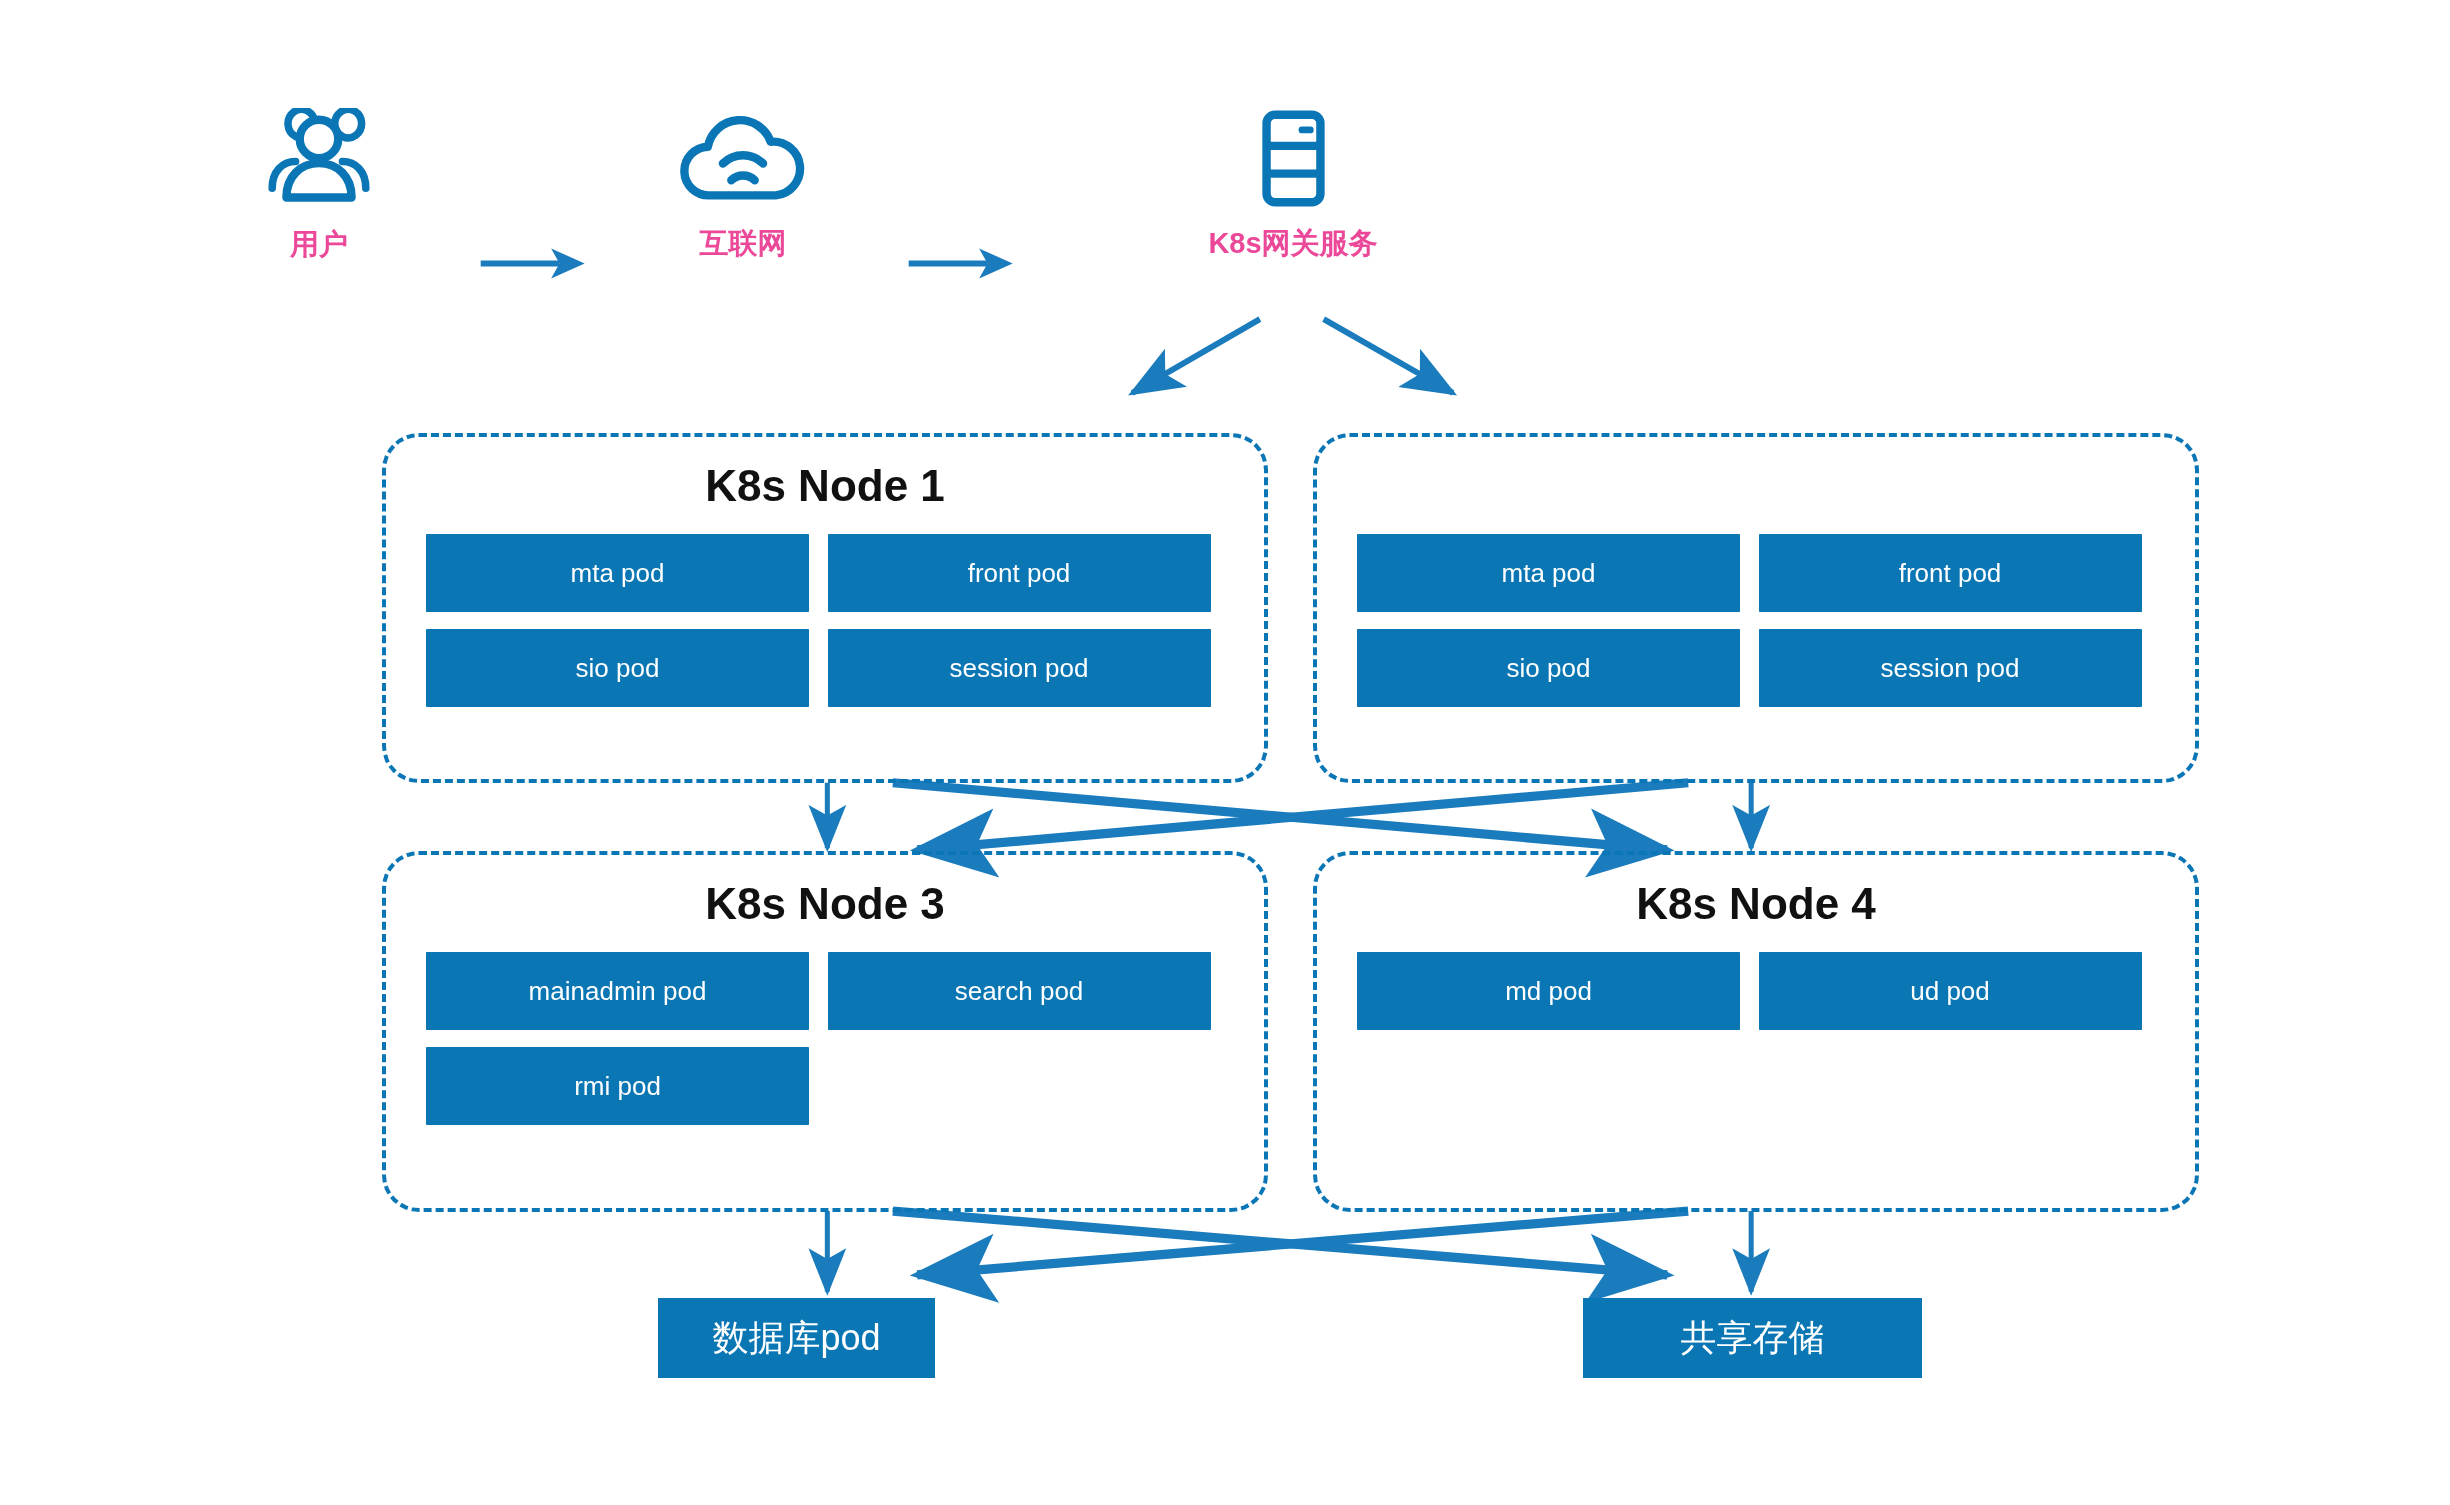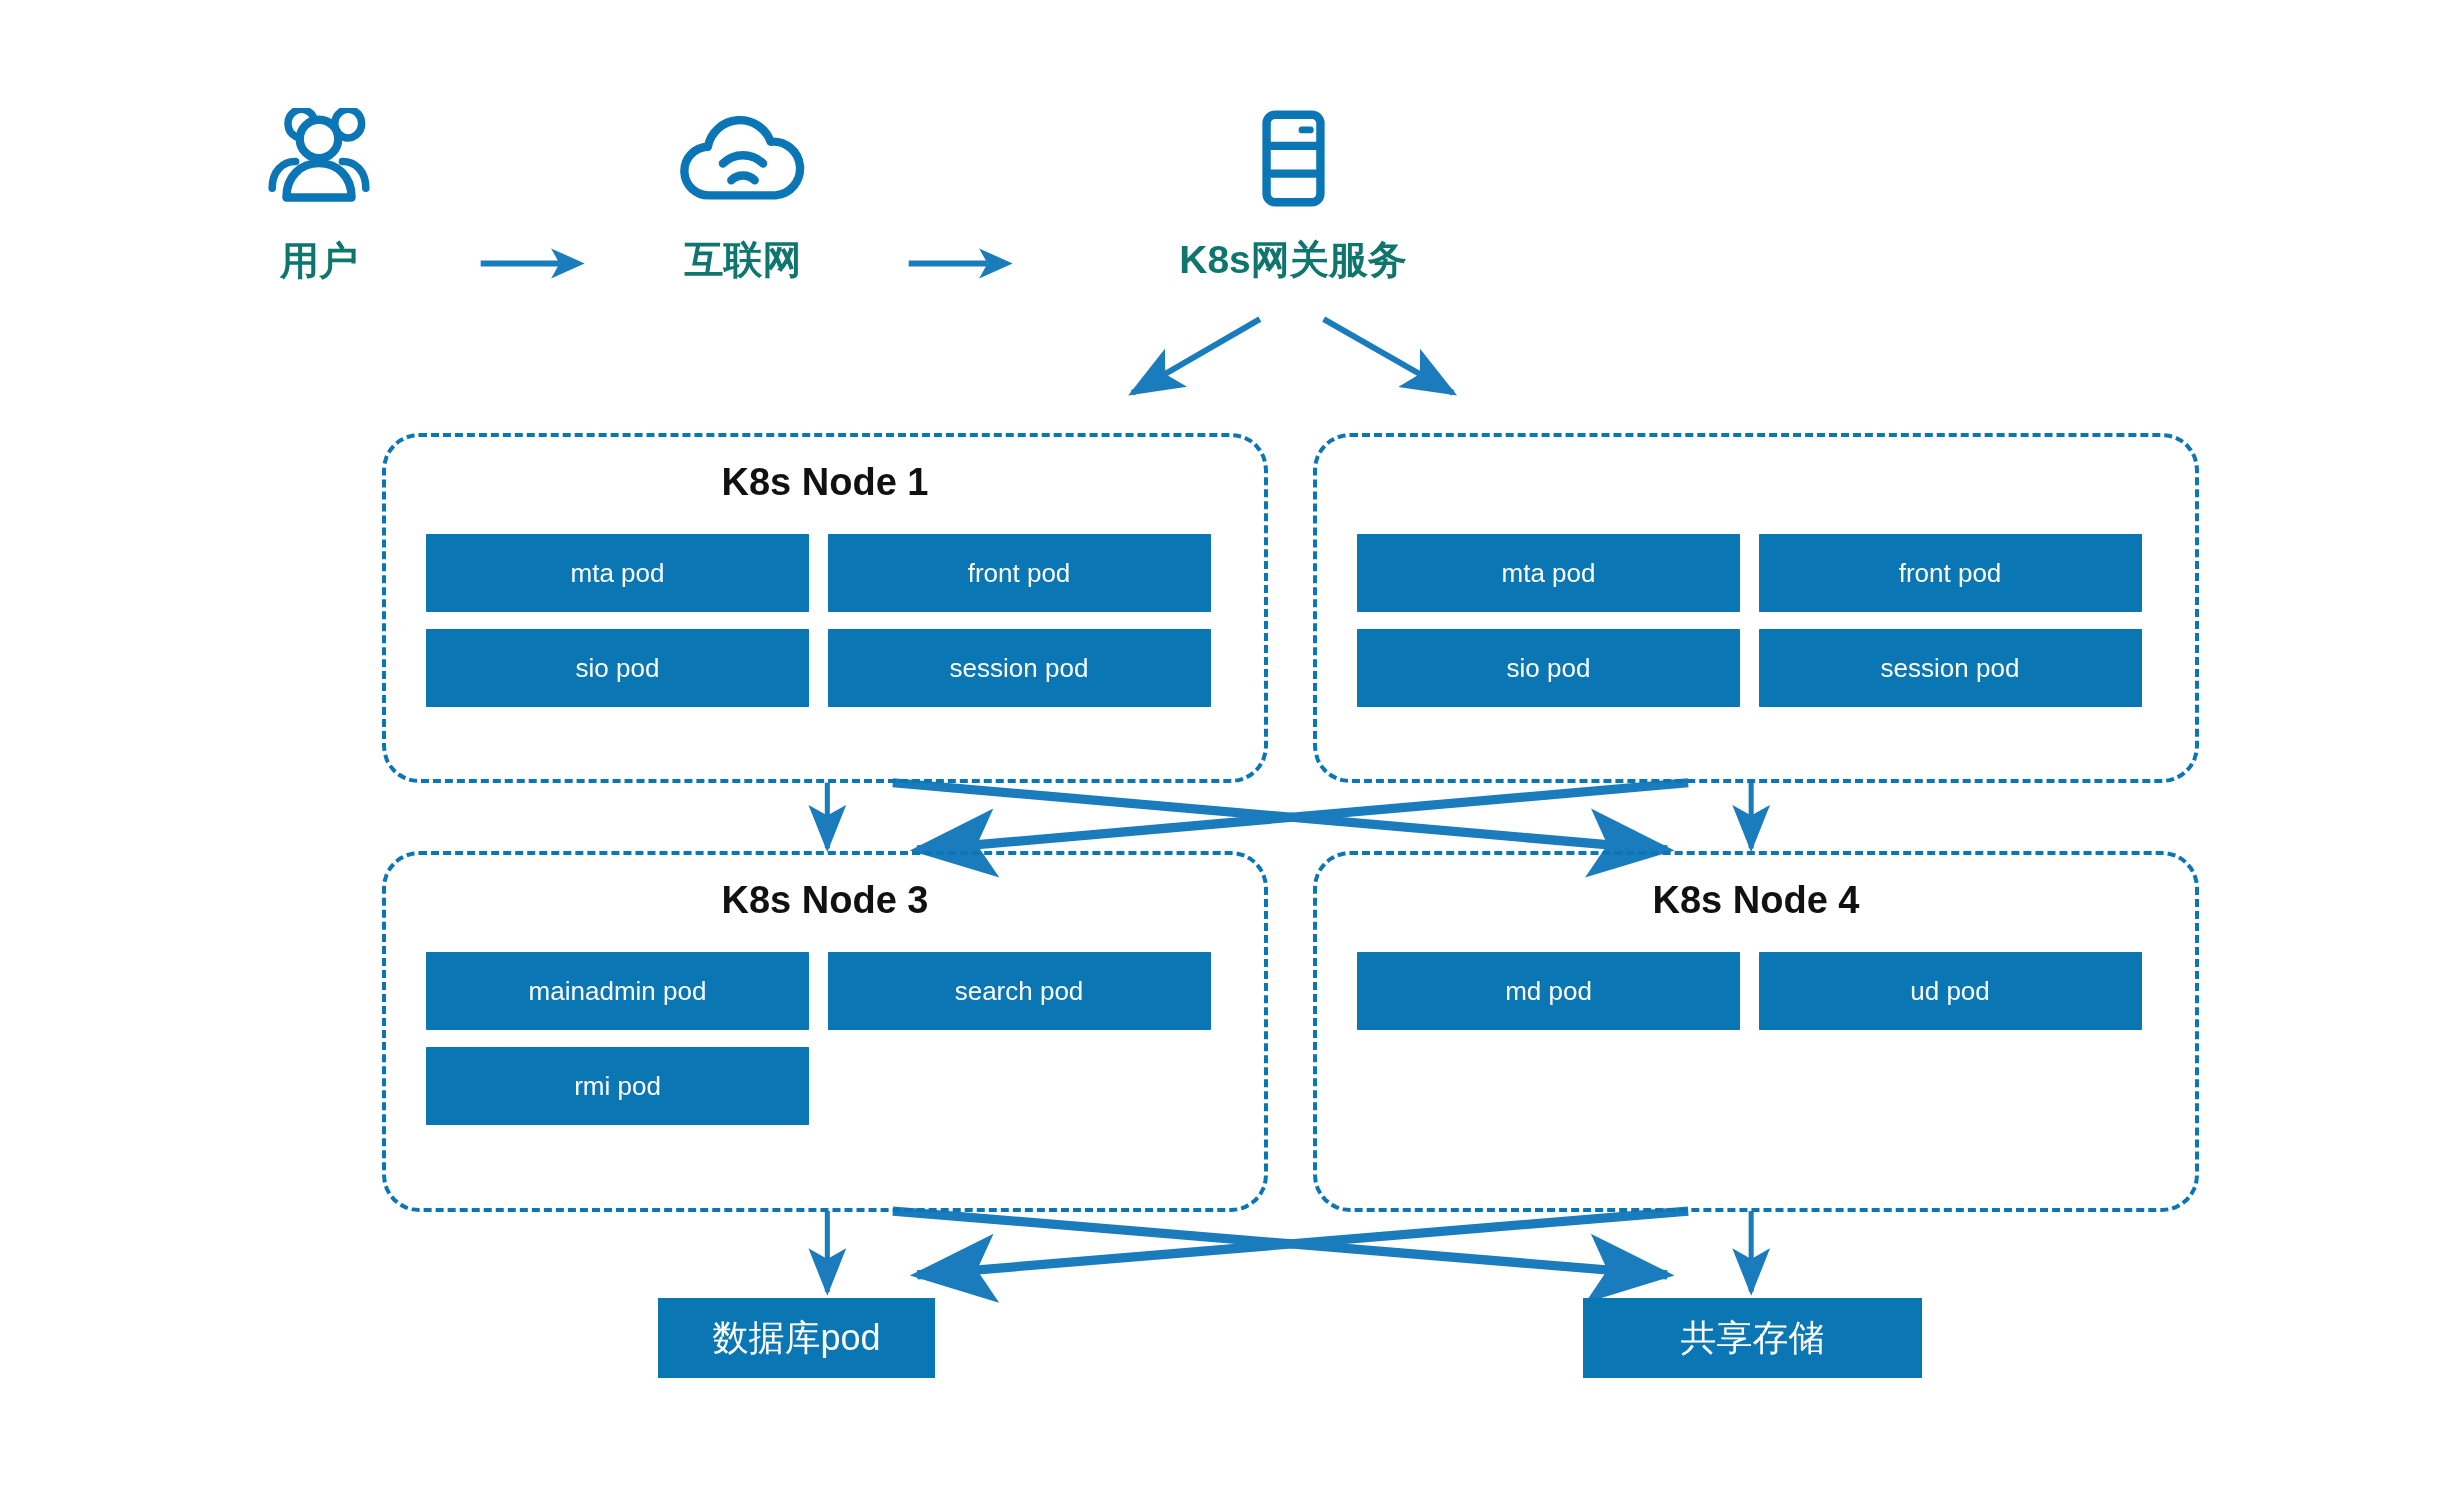--- a/index.html
+++ b/index.html
@@ -30,24 +30,24 @@
     display: flex;
     flex-direction: column;
     align-items: center;
     justify-content: flex-start;
   }
   .top-icon {
     display: block;
     line-height: 0;
   }
   .top-label {
-    margin-top: 24px;
-    font-size: 39px;
+    margin-top: 15px;
+    font-size: 29px;
     font-weight: bold;
-    color: #0f766e;
+    color: #ec4899;
     white-space: nowrap;
     letter-spacing: 0px;
   }
   .arrow-glyph {
     position: absolute;
     line-height: 0;
   }
 
   
   .node-box {
@@ -55,21 +55,21 @@
     border: 4.2px dashed #0b76b5;
     border-radius: 37px;
     background: transparent;
   }
   .node-title {
     position: absolute;
     top: 23.5px;
     left: 0;
     width: 100%;
     text-align: center;
-    font-size: 38px;
+    font-size: 44px;
     font-weight: bold;
     color: #111111;
     white-space: nowrap;
   }
   .pod-grid {
     position: absolute;
     left: 40px;
     top: 97px;
     right: 40px;
     display: flex;

